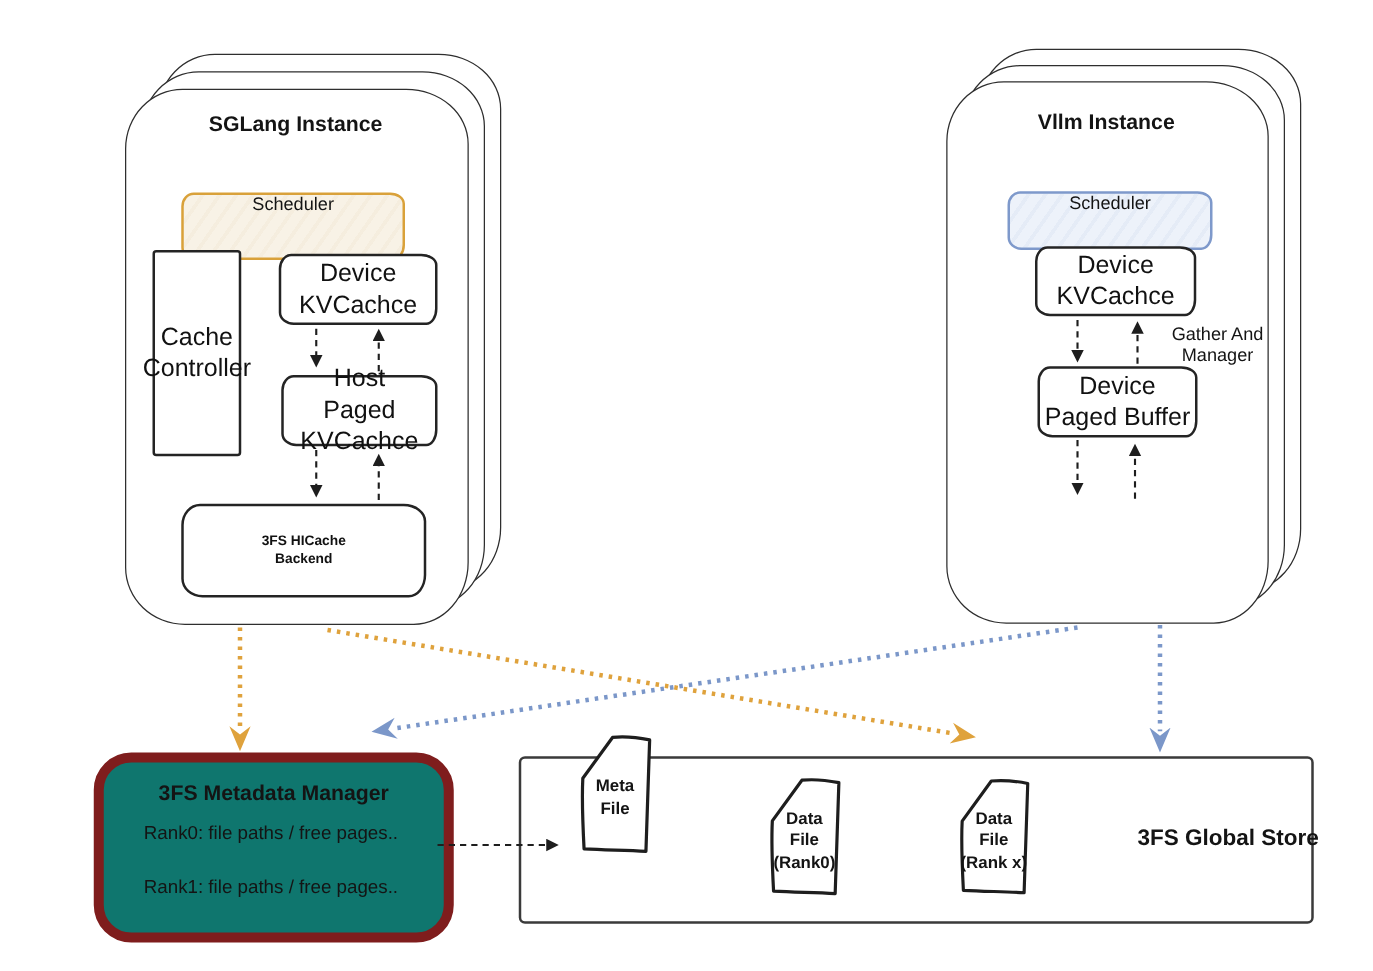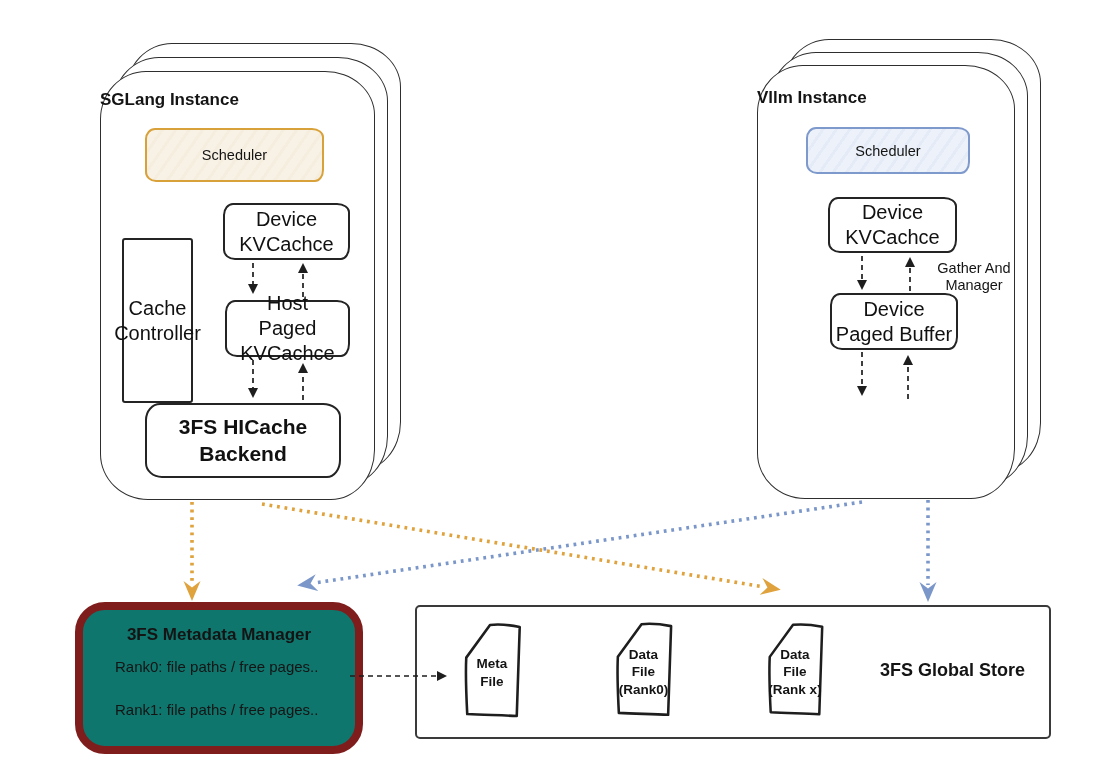--- a/index.html
+++ b/index.html
@@ -12,55 +12,55 @@
     position:absolute;background:#ffffff;border:1.8px solid #2e2e2e;
     border-radius:46px 50px 44px 48px / 48px 44px 50px 46px;
   }
   
   .box{
     position:absolute;background:#ffffff;border:2.2px solid #242424;
     display:flex;align-items:center;justify-content:center;text-align:center;
     white-space:pre-line;font-size:20px;line-height:1.25;color:#111;
     border-radius:10px 13px 9px 12px / 12px 9px 13px 10px;
   }
-  .box.big{font-weight:bold;font-size:21px;border-width:2.6px;
+  .box.big{font-weight:bold;font-size:11px;border-width:2.6px;
     border-radius:15px 18px 14px 17px / 17px 14px 18px 15px;}
-  .box.sharp{border-radius:3px;margin-top:38px;}
+  .box.sharp{border-radius:3px;}
   .sched{
-    position:absolute;display:flex;align-items:center;justify-content:center;
-    font-size:14.5px;border-radius:10px 12px 9px 11px / 11px 9px 12px 10px;
+    position:absolute;display:flex;align-items:flex-start;justify-content:center;
+    font-size:14.5px;border-radius:10px 12px 9px 11px / 11px 9px 12px 10px;margin-top:26px;
   }
   .sched.gold{
     background:#f8f2e6;border:2.2px solid #d9a13a;
     background-image:repeating-linear-gradient(125deg,rgba(190,150,80,0.05) 0 3px,rgba(255,255,255,0) 3px 11px);
   }
   .sched.blue{
     background:#edf2fa;border:2.2px solid #7e99cb;
     background-image:repeating-linear-gradient(125deg,rgba(120,150,200,0.07) 0 3px,rgba(255,255,255,0) 3px 11px);
   }
-  .title{position:absolute;font-weight:bold;font-size:17px;}
+  .title{position:absolute;font-weight:bold;font-size:17px;text-align:center;}
   .label{position:absolute;text-align:center;white-space:pre-line;}
   .meta-box{
     position:absolute;background:#0f766e;border:8px solid #7f1d1d;border-radius:30px;
   }
   .meta-title{position:absolute;width:100%;text-align:center;font-weight:bold;font-size:17px;}
   .rank-line{position:absolute;font-size:15px;white-space:pre;}
   .rank-line b{font-weight:normal;}
   .store-box{
     position:absolute;background:#fff;border:2px solid #3a3a3a;border-radius:5px;
   }
   .doc{position:absolute;}
   .doc svg{position:absolute;left:0;top:0;}
   .doc .doc-label{
     position:absolute;left:0;top:0;width:100%;height:100%;
     display:flex;align-items:center;justify-content:center;text-align:center;
     white-space:pre-line;font-weight:bold;font-size:13.5px;line-height:1.3;
     padding-top:5px;box-sizing:border-box;
   }
-  .store-title{position:absolute;font-weight:bold;font-size:18px;text-align:center;}
+  .store-title{position:absolute;font-weight:bold;font-size:18px;text-align:right;}
   .overlay{position:absolute;left:0;top:0;pointer-events:none;}
 </style>
 </head>
 <body>
 
 <div class="canvas">
 
   <div class="card" style="left:126px;top:43px;width:273px;height:427px"></div>
   <div class="card" style="left:113px;top:57px;width:273px;height:427px"></div>
   <div class="card" style="left:100px;top:71px;width:273px;height:427px"></div>
@@ -116,21 +116,21 @@
 
 
   <div class="meta-box" style="left:75px;top:602px;width:272px;height:136px">
     <div class="meta-title" style="top:15px">3FS Metadata Manager</div>
     <div class="rank-line" style="left:32px;top:48px"><b>Rank0:</b><span> file paths / free pages..</span></div>
     <div class="rank-line" style="left:32px;top:91px"><b>Rank1:</b><span> file paths / free pages..</span></div>
   </div>
 
   <div class="store-box" style="left:415px;top:605px;width:632px;height:130px"></div>
 
-  <div class="doc" style="left:457px;top:621px;width:70px;height:99px">
+  <div class="doc" style="left:457px;top:586px;width:70px;height:99px">
     <svg width="70" height="99" viewBox="0 0 70 100">
       <path d="M9,37 L33,4 C43,3 53,4 63,6 C62,36 61,66 60,96 C43,95 27,95 10,94 C9,75 8,56 9,37 Z" fill="#ffffff" stroke="#1e1e1e" stroke-width="2.6" stroke-linejoin="round"></path>
     </svg>
     <div class="doc-label">Meta
 File</div>
   </div>
 
   <div class="doc" style="left:609px;top:619px;width:69px;height:101px">
     <svg width="69" height="101" viewBox="0 0 70 100">
       <path d="M9,37 L33,4 C43,3 53,4 63,6 C62,36 61,66 60,96 C43,95 27,95 10,94 C9,75 8,56 9,37 Z" fill="#ffffff" stroke="#1e1e1e" stroke-width="2.6" stroke-linejoin="round"></path>

